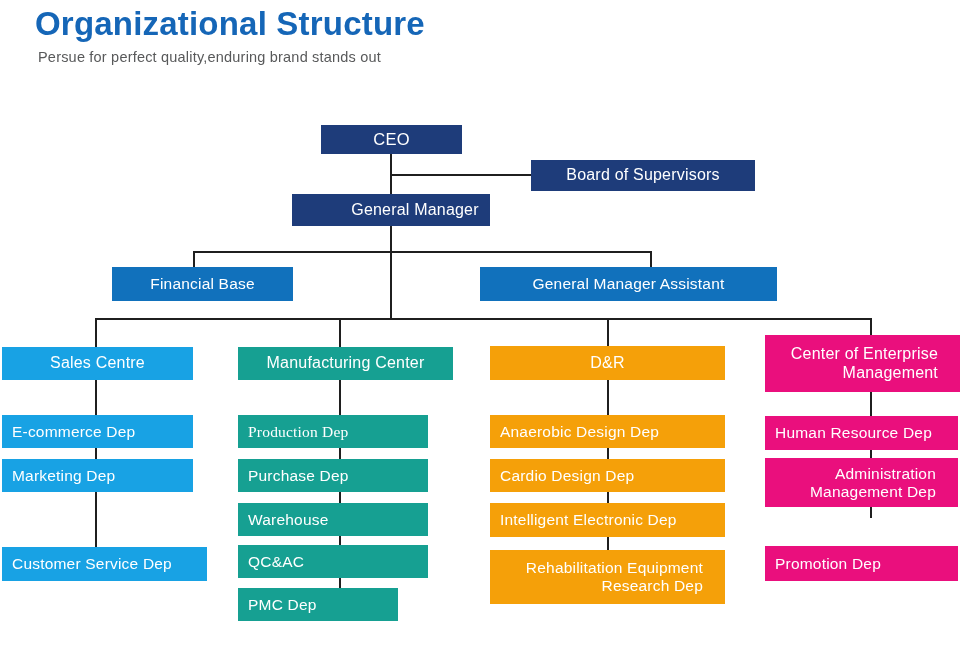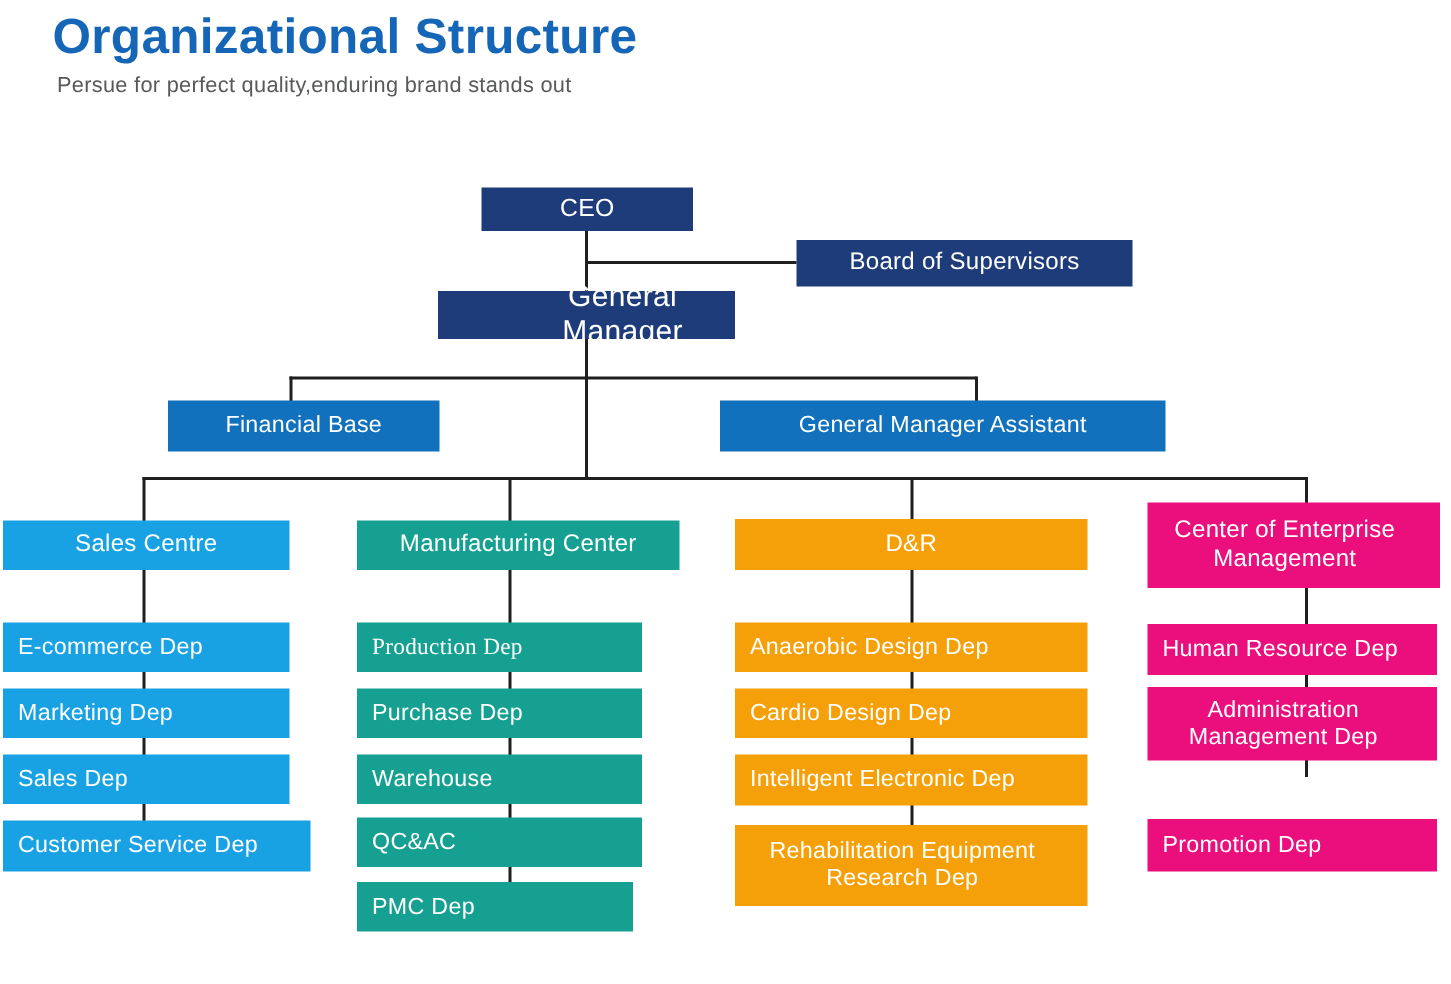--- a/index.html
+++ b/index.html
@@ -13,21 +13,21 @@
   }
   .page-subtitle{
     position:absolute;left:38px;top:49px;
     font-size:14.5px;color:var(--subtitle);letter-spacing:.2px;
   }
   .node{
     position:absolute;display:flex;align-items:center;box-sizing:border-box;
     color:#ffffff;font-size:15.5px;letter-spacing:.2px;line-height:1.15;z-index:2;
   }
   .center{justify-content:center;text-align:center;}
-  .leftpad{padding-left:10px;padding-right:22px;text-align:center;}
+  .leftpad{padding-left:10px;padding-right:22px;text-align:right;}
   .navy{background:var(--navy);}
   .blue{background:var(--blue);}
   .sky{background:var(--sky);}
   .teal{background:var(--teal);}
   .orange{background:var(--orange);}
   .pink{background:var(--pink);}
   .hl,.vl{position:absolute;background:var(--line);z-index:1;}
   .hl{height:1.5px;}
   .vl{width:1.5px;}
 </style>
@@ -46,40 +46,39 @@
   <div class="vl" style="left:193px;top:251px;height:17px;"></div>
   <div class="vl" style="left:650px;top:251px;height:17px;"></div>
   <div class="hl" style="left:95px;top:318px;width:777px;"></div>
   <div class="vl" style="left:95px;top:318px;height:230px;"></div>
   <div class="vl" style="left:339px;top:318px;height:271px;"></div>
   <div class="vl" style="left:607px;top:318px;height:233px;"></div>
   <div class="vl" style="left:870px;top:318px;height:200px;"></div>
 
   <div class="node navy center" style="left:321px;top:125px;width:141px;height:29px;font-size:16.5px;">CEO</div>
   <div class="node navy center" style="left:531px;top:160px;width:224px;height:31px;font-size:16px;">Board of Supervisors</div>
-  <div class="node navy center" style="left:292px;top:194px;width:198px;height:32px;font-size:20px;padding-left:48px;">General Manager</div>
+  <div class="node navy center" style="left:292px;top:194px;width:198px;height:32px;font-size:16px;padding-left:48px;">General Manager</div>
 
   <div class="node blue center" style="left:112px;top:267px;width:181px;height:34px;">Financial Base</div>
   <div class="node blue center" style="left:480px;top:267px;width:297px;height:34px;">General Manager Assistant</div>
 
   <div class="node sky center" style="left:2px;top:347px;width:191px;height:33px;font-size:16px;">Sales Centre</div>
   <div class="node teal center" style="left:238px;top:347px;width:215px;height:33px;font-size:16px;">Manufacturing Center</div>
   <div class="node orange center" style="left:490px;top:346px;width:235px;height:34px;font-size:16px;">D&amp;R</div>
   <div class="node pink leftpad" style="left:765px;top:335px;width:195px;height:57px;font-size:16px;">Center of Enterprise Management</div>
 
   <div class="node sky leftpad" style="left:2px;top:415px;width:191px;height:33px;">E-commerce Dep</div>
   <div class="node sky leftpad" style="left:2px;top:459px;width:191px;height:33px;">Marketing Dep</div>
-  <div class="node sky leftpad" style="left:2px;top:503px;width:191px;height:33px;">Sales Dep</div>
   <div class="node sky leftpad" style="left:2px;top:547px;width:205px;height:34px;">Customer Service Dep</div>
 
   <div class="node teal leftpad" style="left:238px;top:415px;width:190px;height:33px;font-family:Liberation Serif, serif;">Production Dep</div>
   <div class="node teal leftpad" style="left:238px;top:459px;width:190px;height:33px;">Purchase Dep</div>
   <div class="node teal leftpad" style="left:238px;top:503px;width:190px;height:33px;">Warehouse</div>
   <div class="node teal leftpad" style="left:238px;top:545px;width:190px;height:33px;">QC&amp;AC</div>
-  <div class="node teal leftpad" style="left:238px;top:588px;width:184px;height:33px;">PMC Dep</div>
+  <div class="node teal leftpad" style="left:238px;top:588px;width:160px;height:33px;">PMC Dep</div>
 
   <div class="node orange leftpad" style="left:490px;top:415px;width:235px;height:33px;">Anaerobic Design Dep</div>
   <div class="node orange leftpad" style="left:490px;top:503px;width:235px;height:34px;">Intelligent Electronic Dep</div>
   <div class="node orange leftpad" style="left:490px;top:459px;width:235px;height:33px;">Cardio Design Dep</div>
   <div class="node orange leftpad" style="left:490px;top:550px;width:235px;height:54px;">Rehabilitation Equipment Research Dep</div>
 
   <div class="node pink leftpad" style="left:765px;top:416px;width:193px;height:34px;">Human Resource Dep</div>
   <div class="node pink leftpad" style="left:765px;top:458px;width:193px;height:49px;">Administration Management Dep</div>
   <div class="node pink leftpad" style="left:765px;top:546px;width:193px;height:35px;">Promotion Dep</div>
 

